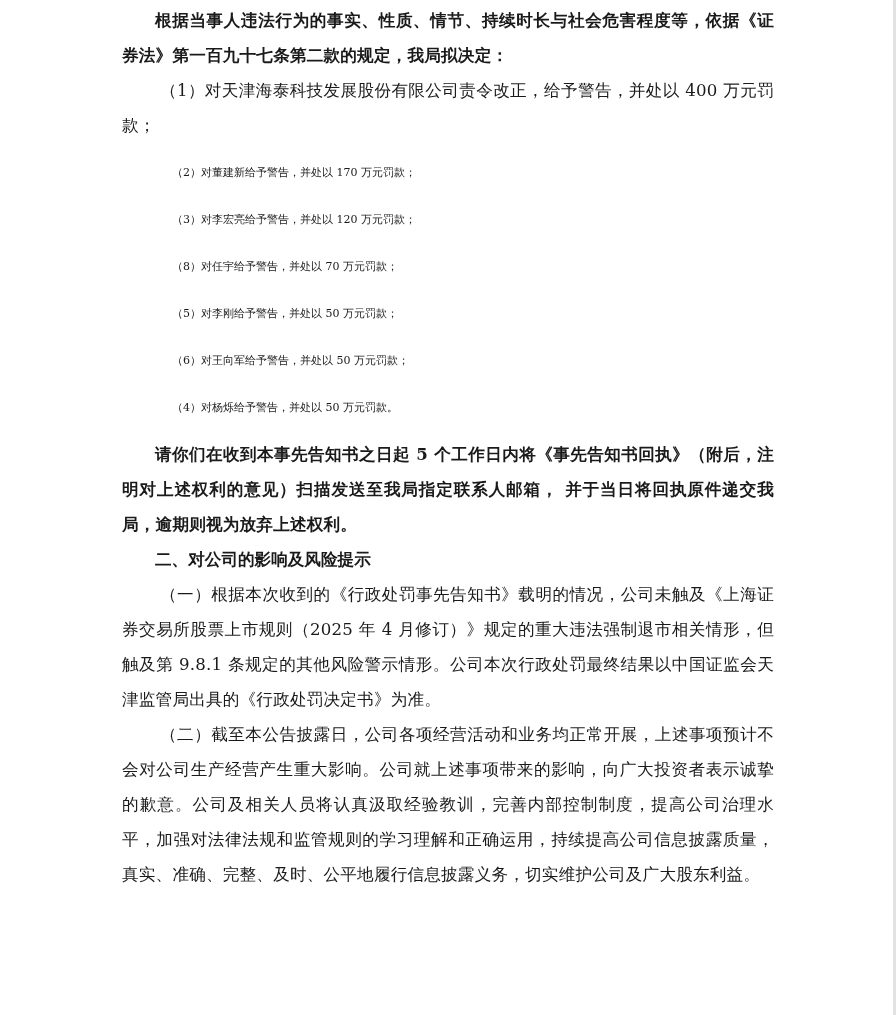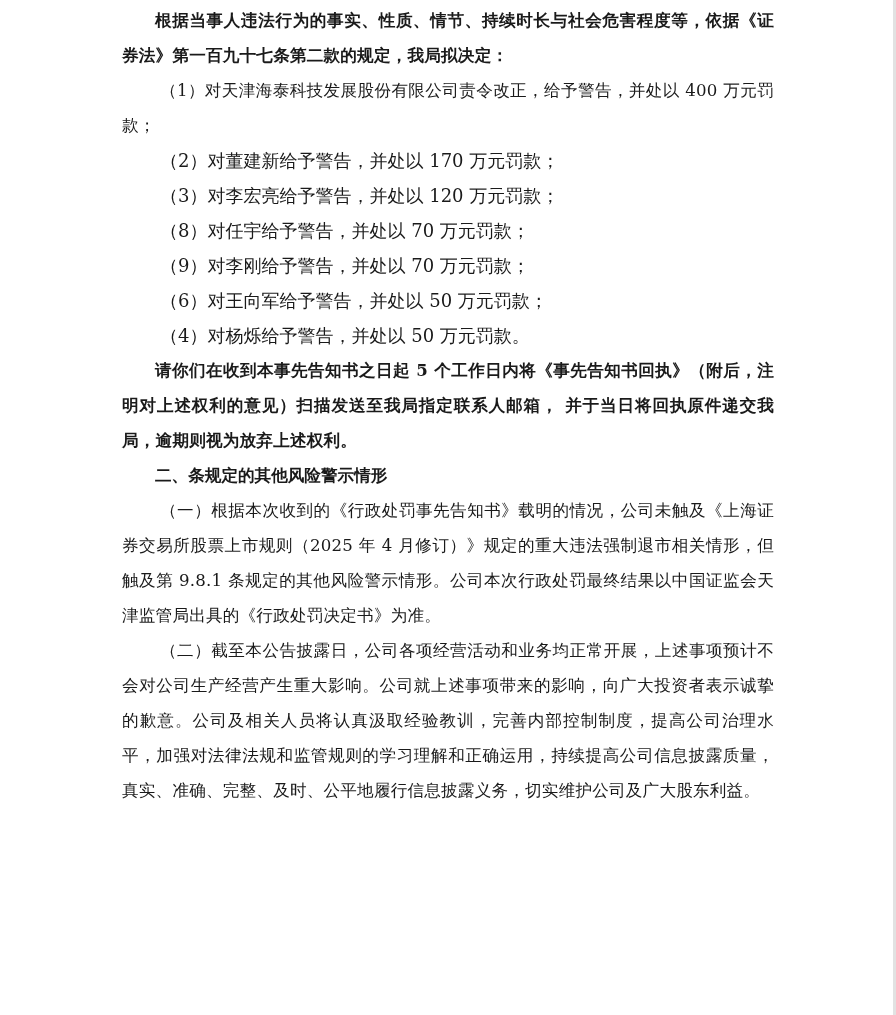--- a/index.html
+++ b/index.html
@@ -30,22 +30,22 @@
       letter-spacing: 0.2px;
     }
     .para.indent {
       text-indent: 33px;
       font-weight: bold;
     }
     .para.item-indent {
       text-indent: 38px;
     }
     .list-item {
-      margin: 0;
-      font-size: 18px;
+      margin: 12px;
+      font-size: 11px;
       line-height: 35px;
       padding-left: 38px;
       white-space: nowrap;
     }
     .heading {
       margin: 0;
       font-size: 16.6px;
       line-height: 35px;
       font-weight: bold;
       padding-left: 33px;
@@ -63,23 +63,23 @@
 </head>
 <body>
 
 <div class="page">
   <p class="para indent">根据当事人违法行为的事实、性质、情节、持续时长与社会危害程度等，依据《证券法》第一百九十七条第二款的规定，我局拟决定：</p>
   <p class="para item-indent">（1）对天津海泰科技发展股份有限公司责令改正，给予警告，并处以 400 万元罚款；</p>
   <div>
     <p class="list-item">（2）对董建新给予警告，并处以 170 万元罚款；</p>
     <p class="list-item">（3）对李宏亮给予警告，并处以 120 万元罚款；</p>
     <p class="list-item">（8）对任宇给予警告，并处以 70 万元罚款；</p>
-    <p class="list-item">（9）对李刚给予警告，并处以 70 万元罚款；</p>
+    <p class="list-item">（5）对李刚给予警告，并处以 50 万元罚款；</p>
     <p class="list-item">（6）对王向军给予警告，并处以 50 万元罚款；</p>
     <p class="list-item">（4）对杨烁给予警告，并处以 50 万元罚款。</p>
   </div>
   <p class="para indent">请你们在收到本事先告知书之日起 5 个工作日内将《事先告知书回执》（附后，注明对上述权利的意见）扫描发送至我局指定联系人邮箱， 并于当日将回执原件递交我局，逾期则视为放弃上述权利。</p>
-  <h2 class="heading">二、条规定的其他风险警示情形</h2>
+  <h2 class="heading">二、对公司的影响及风险提示</h2>
   <p class="para item-indent">（一）根据本次收到的《行政处罚事先告知书》载明的情况，公司未触及《上海证券交易所股票上市规则（2025 年 4 月修订）》规定的重大违法强制退市相关情形，但触及第 9.8.1 条规定的其他风险警示情形。公司本次行政处罚最终结果以中国证监会天津监管局出具的《行政处罚决定书》为准。</p>
   <p class="para item-indent">（二）截至本公告披露日，公司各项经营活动和业务均正常开展，上述事项预计不会对公司生产经营产生重大影响。公司就上述事项带来的影响，向广大投资者表示诚挚的歉意。公司及相关人员将认真汲取经验教训，完善内部控制制度，提高公司治理水平，加强对法律法规和监管规则的学习理解和正确运用，持续提高公司信息披露质量，真实、准确、完整、及时、公平地履行信息披露义务，切实维护公司及广大股东利益。</p>
 </div>
 
 <div class="right-edge"></div>
 
 </body></html>

